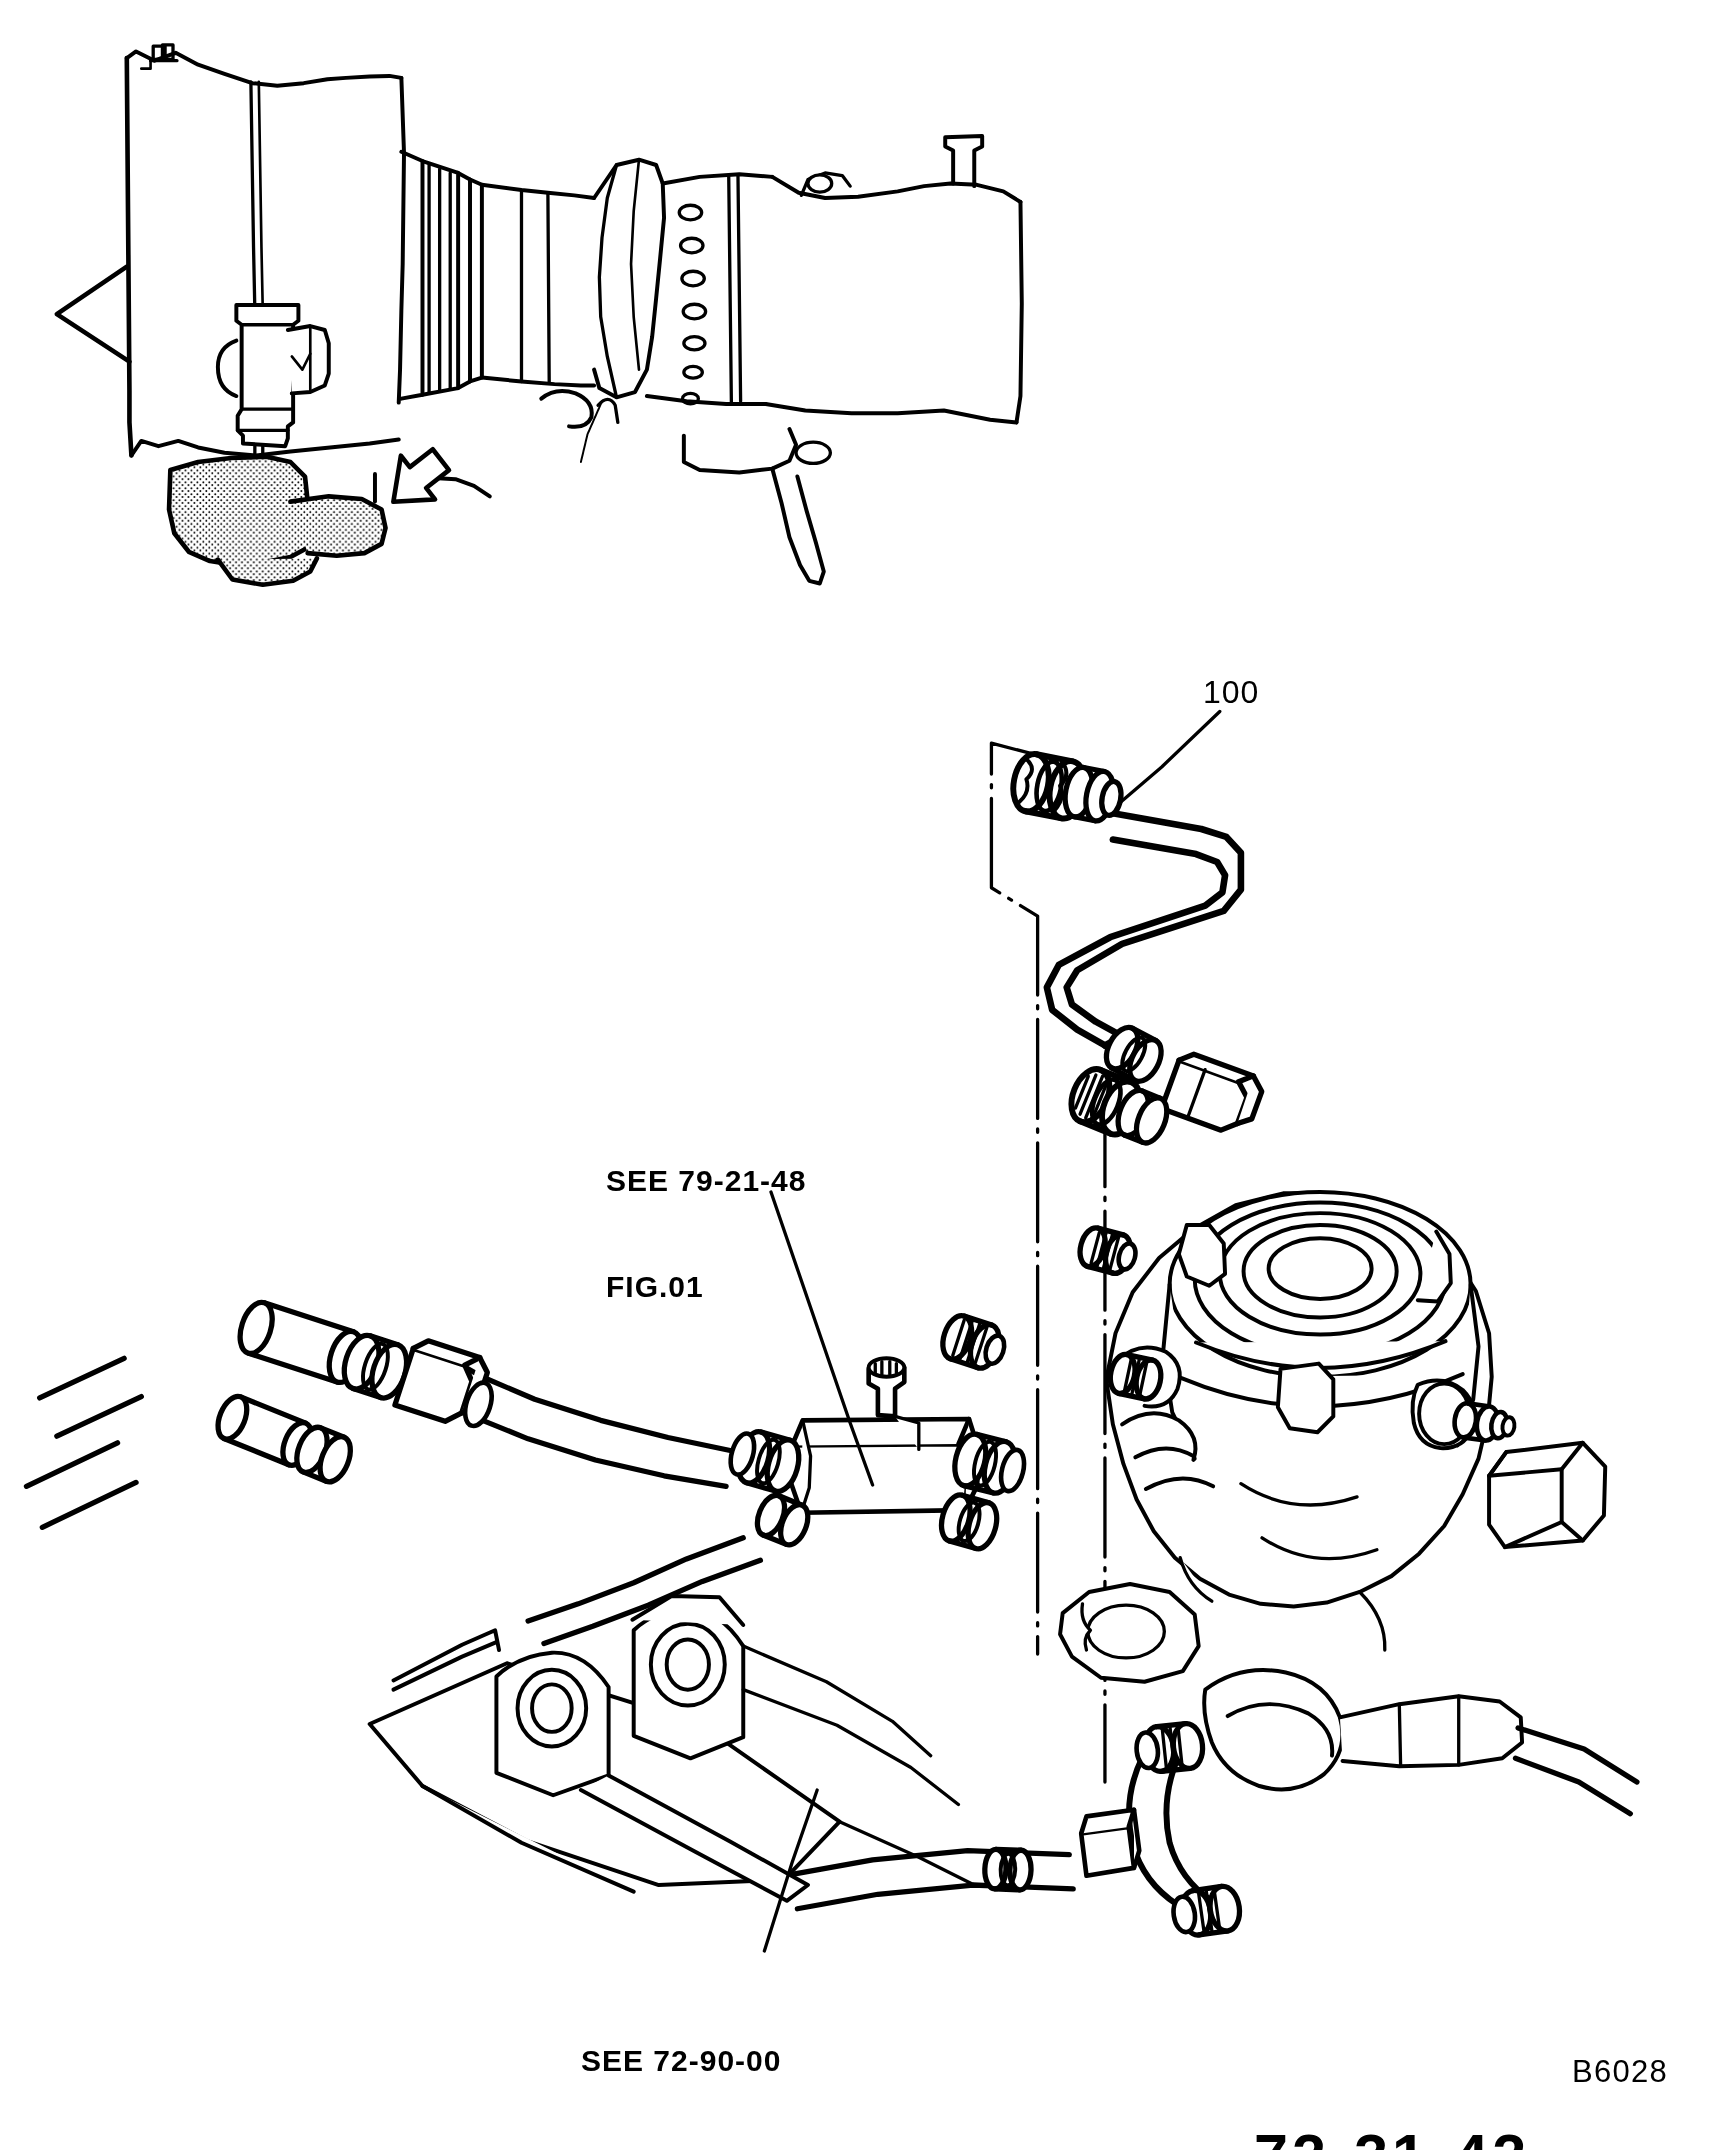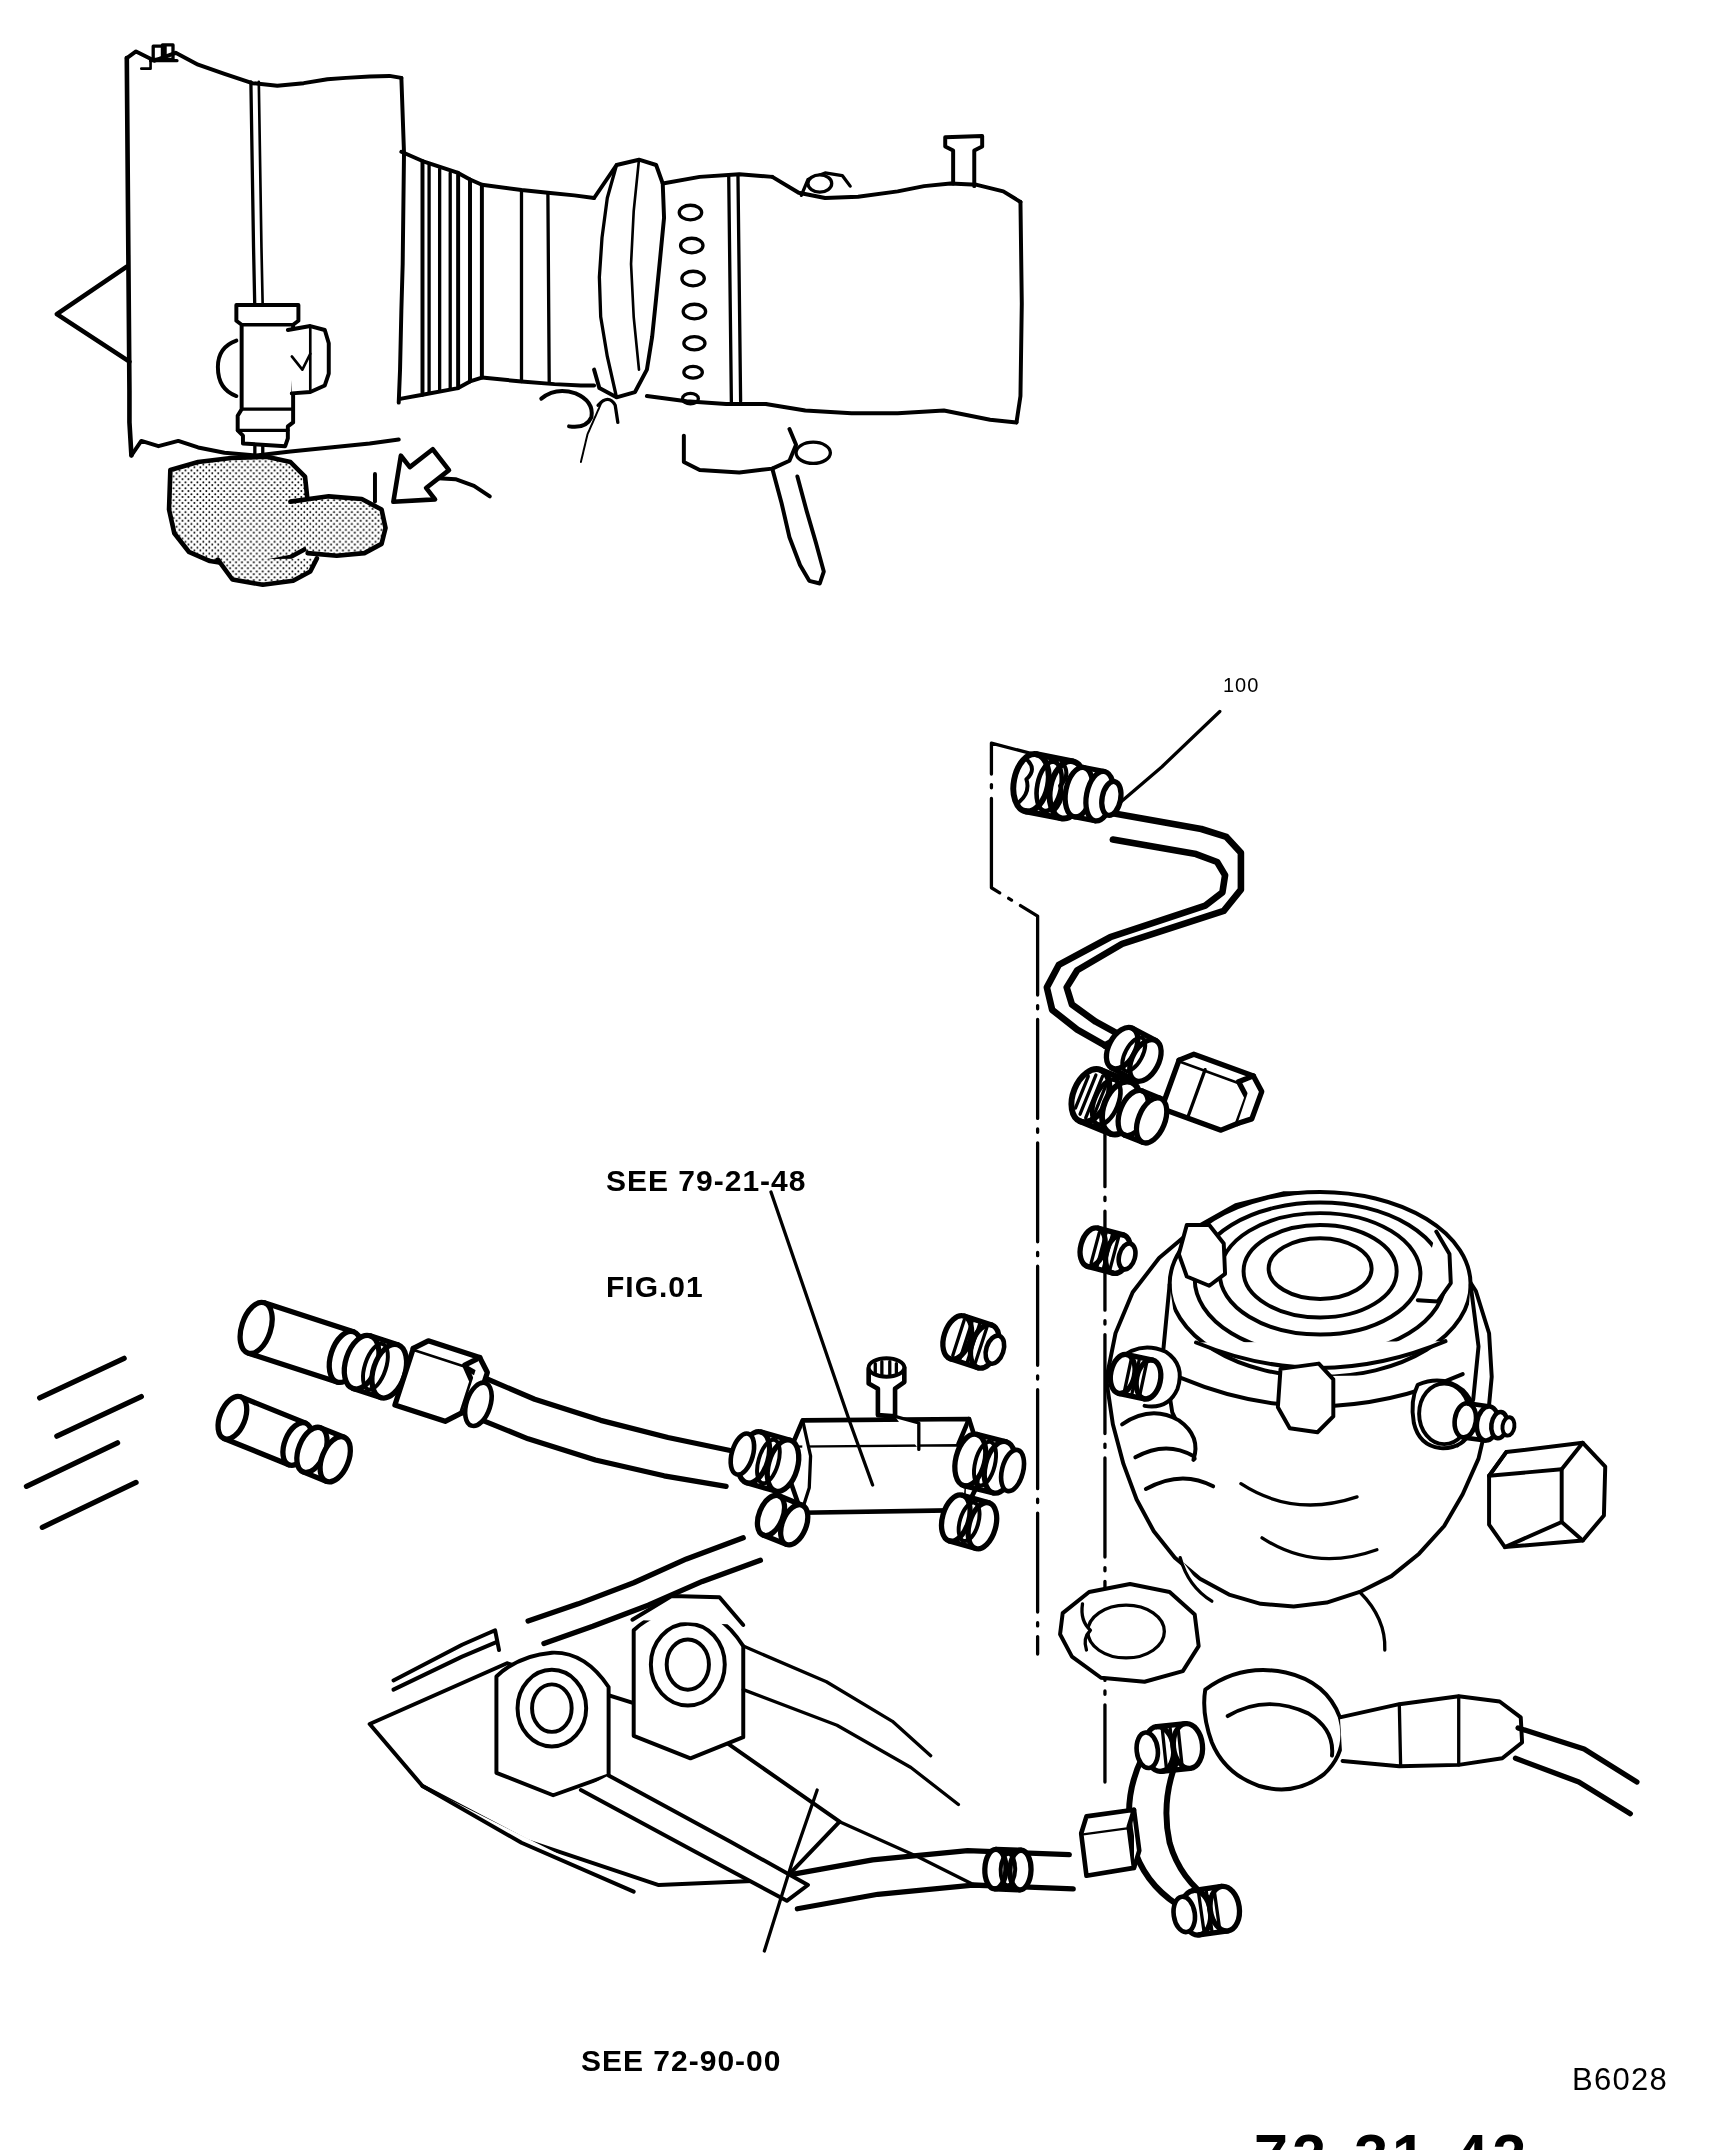--- a/index.html
+++ b/index.html
@@ -8,24 +8,24 @@
     font-family:"Liberation Sans","DejaVu Sans",sans-serif;
     color:#000;
     -webkit-font-smoothing:antialiased;
   }
   .sheet{position:absolute;inset:0;background:#fff;}
   svg{position:absolute;top:0;left:0;width:1736px;height:2151px;overflow:visible;}
 
   .lbl{position:absolute;white-space:pre;color:#000;line-height:1.18;}
   .lbl.ctr{text-align:left;font-weight:bold;}
 
-  #lbl-callout-100{left:1203px;top:674px;font-size:20px;letter-spacing:1px;margin-left:20px;}
+  #lbl-callout-100{left:1203px;top:674px;font-size:32px;letter-spacing:1px;}
   #lbl-ref-7921{left:606px;top:1092px;font-size:30px;letter-spacing:1px;width:277px;}
   #lbl-ref-7260{left:581px;top:1972px;font-size:30px;letter-spacing:1px;width:290px;}
-  #lbl-drawing-no{left:1572px;top:2054px;font-size:31px;letter-spacing:1.3px;margin-top:8px;}
+  #lbl-drawing-no{left:1572px;top:2054px;font-size:31px;letter-spacing:1.3px;}
   #lbl-footer{left:1254px;top:2121px;font-size:61px;letter-spacing:4px;font-weight:700;
                overflow:hidden;height:30px;color:#000;}
 </style>
 </head>
 <body>
 
 <div class="sheet">
 
   <svg viewBox="0 0 2630 3259" xmlns="http://www.w3.org/2000/svg">
     <defs>

